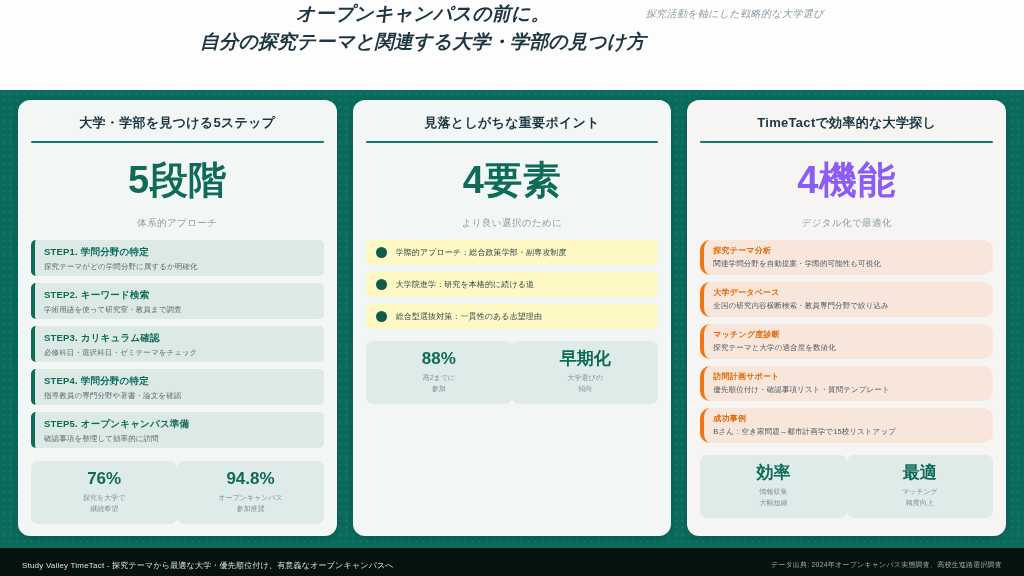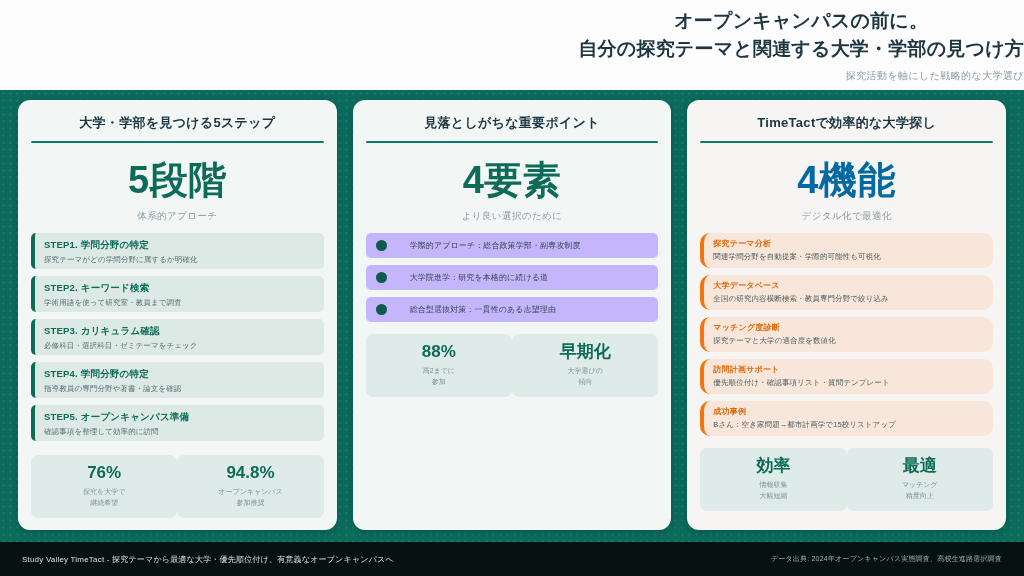--- a/index.html
+++ b/index.html
@@ -7,23 +7,24 @@
     width: 1024px; height: 576px;
     background: #ffffff;
     font-family: "Liberation Sans", "DejaVu Sans", sans-serif;
     overflow: hidden;
   }
   .slide { position: relative; width: 1024px; height: 576px; display: flex; flex-direction: column; background:#fdfdfd; }
 
   
   .header {
     height: 90px; flex: 0 0 90px;
-    display: flex; flex-direction: column;
-    align-items: flex-end; justify-content: center;
+    display: flex; flex-direction: row;
+    align-items: flex-start; justify-content: center;
     background: #fdfdfd;
+    font-style: italic;
   }
   .header-title {
     font-size: 19px; font-weight: bold; color: #1c3642;
     line-height: 1.45; text-align: center; letter-spacing: .2px;
   }
   .header-sub {
     margin-top: 7px; font-size: 10px; color: #8a9aa2; letter-spacing: .4px;
   }
 
   
@@ -49,37 +50,37 @@
 
   .card-title {
     font-size: 13px; font-weight: bold; color: #1c3642;
     text-align: center; letter-spacing: .3px; padding-bottom: 9px;
   }
   .card-rule { height: 2px; background: #0f7a68; border-radius: 2px; margin-bottom: 4px; }
   .card--warm .card-rule { background: #0f7a68; }
 
   .big-wrap { text-align: center; padding: 14px 0 10px; }
   .big-num { font-size: 38px; font-weight: bold; line-height: 1; color: #0d6b58; letter-spacing: .5px; }
-  .big-num.orange { color: #0369a1; }
-  .big-cap { margin-top: 11px; font-size: 9.5px; color: #8d9ba2; letter-spacing: .4px; }
+  .big-num.orange { color: #8b5cf6; }
+  .big-cap { margin-top: 18px; font-size: 9.5px; color: #8d9ba2; letter-spacing: .4px; }
 
   .items { display: flex; flex-direction: column; gap: 7px; }
 
   
   .step {
     background: #dde9e5; border-left: 4px solid #0d6b58;
     border-radius: 5px; padding: 6px 9px 4px 9px;
   }
   .step-title { font-size: 9.5px; font-weight: bold; color: #0d6b58; letter-spacing: .2px; }
   .step-desc { margin-top: 3px; font-size: 7.5px; color: #5c6d74; letter-spacing: .1px; }
 
   
   .bullet {
-    background: #c4b5fd; border-radius: 5px;
-    padding: 7px 10px; display: flex; align-items: center; gap: 23px;
+    background: #fef9c3; border-radius: 5px;
+    padding: 7px 10px; display: flex; align-items: center; gap: 9px;
   }
   .dot { width: 11px; height: 11px; border-radius: 50%; background: #0d5c4c; flex: 0 0 11px; }
   .bullet-text { font-size: 8px; color: #33474f; letter-spacing: .1px; }
 
   
   .feat {
     background: #f7e6d9; border-left: 4px solid #f2750f;
     border-radius: 10px; padding: 5px 9px 6px 9px;
   }
   .feat-title { font-size: 8px; font-weight: bold; color: #e06a0b; letter-spacing: .2px; }

